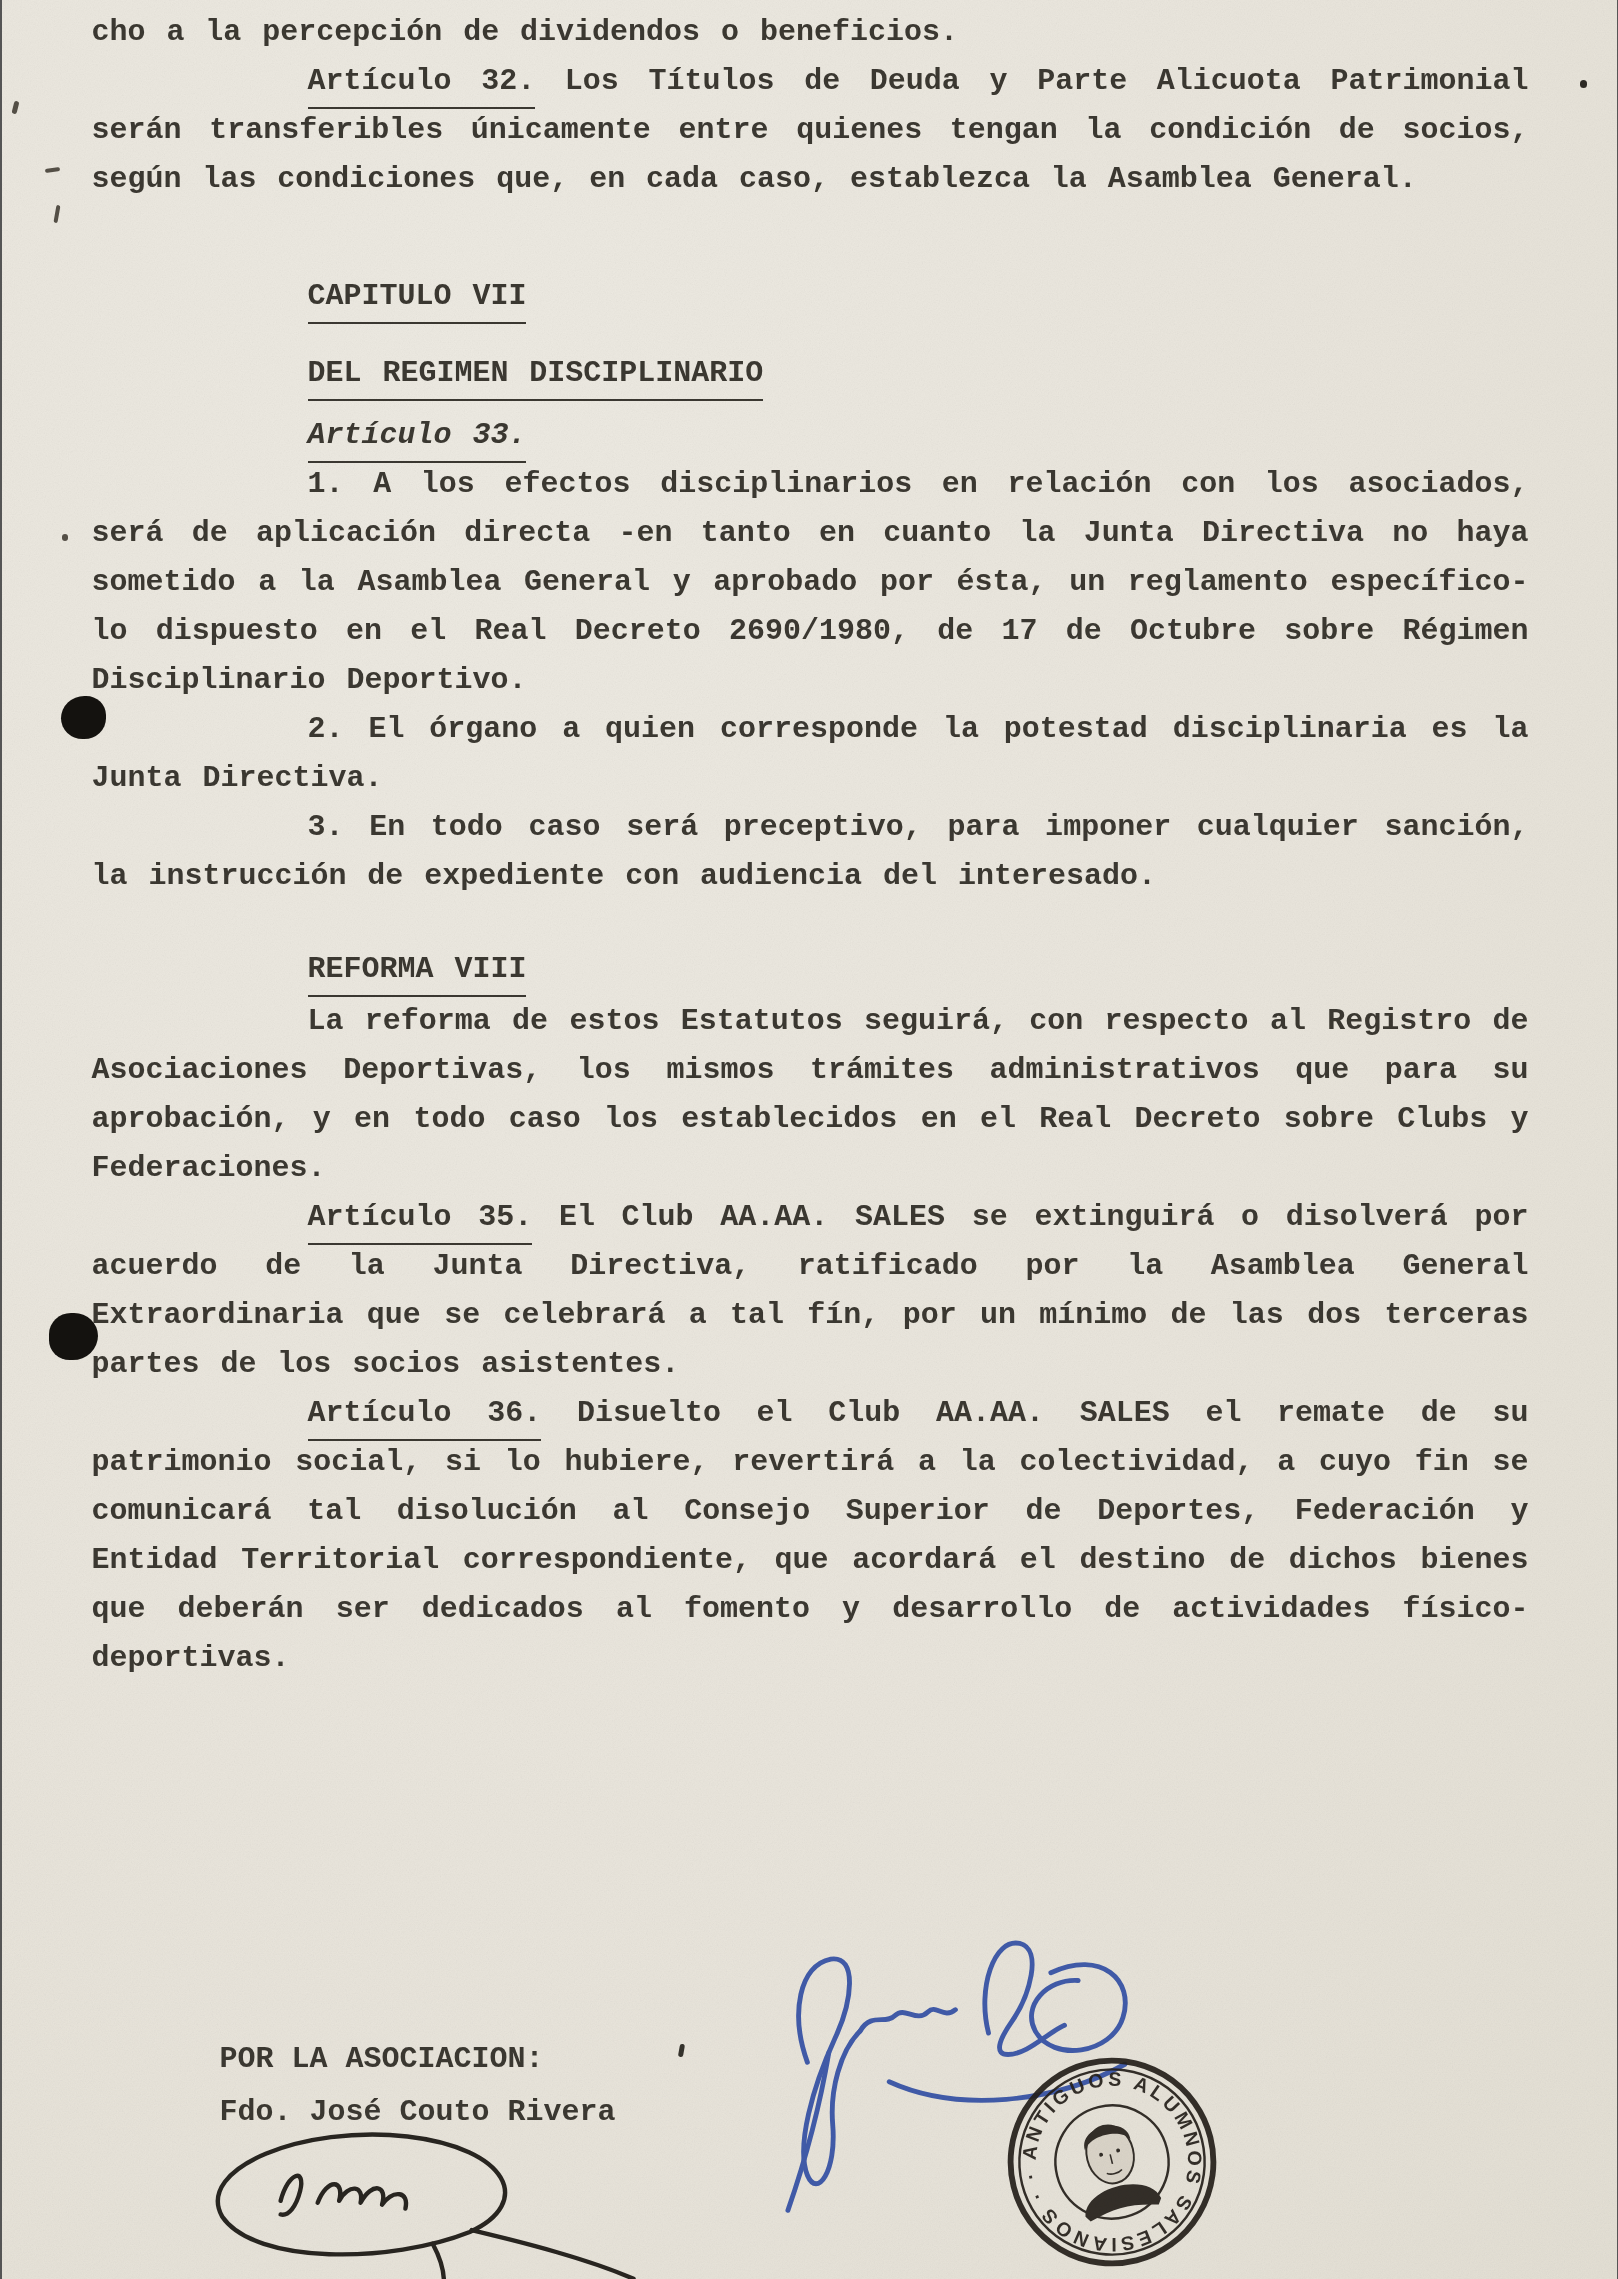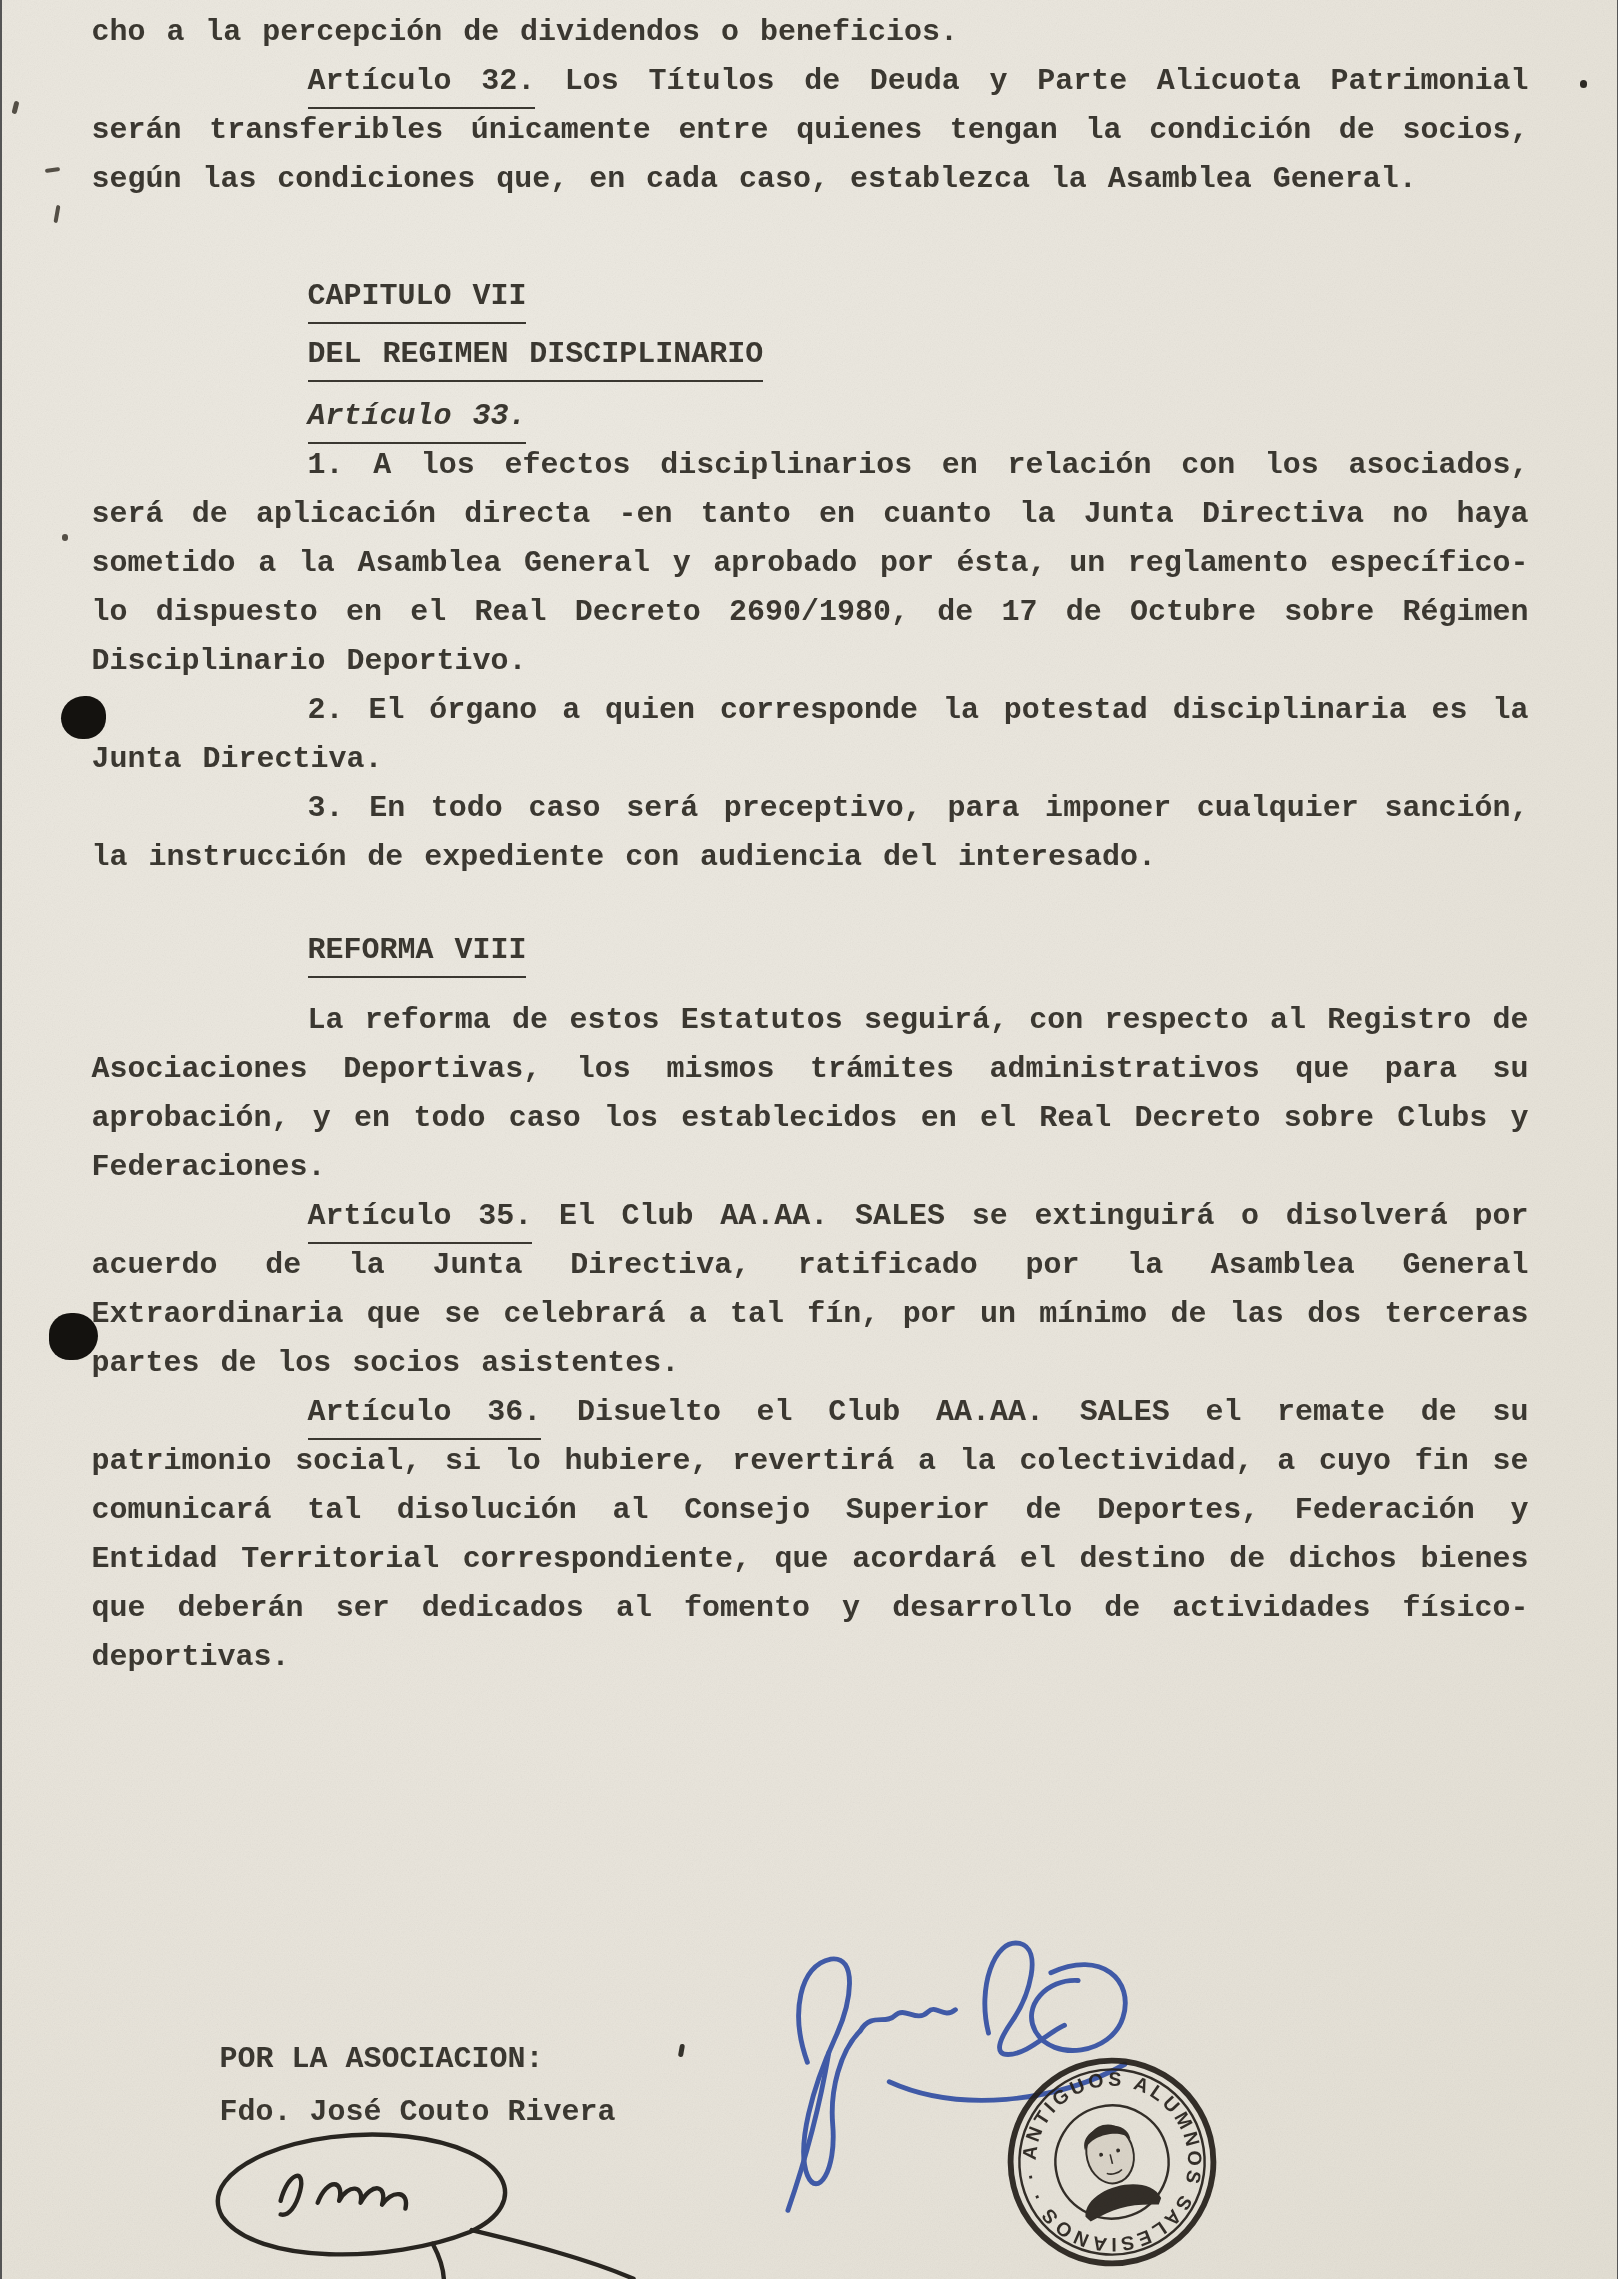--- a/index.html
+++ b/index.html
@@ -16,26 +16,26 @@
     color: #3b3831;
     font-size: 30px;
   }
   .grain { position:absolute; inset:0; width:100%; height:100%; opacity:0.10; mix-blend-mode:multiply; pointer-events:none; }
   .text-col { position: absolute; left: 90px; right: 88px; top: 7.8px; }
   .para { margin: 0; line-height: 49px; text-align: justify; word-spacing: 2.9px; }
   .indent { text-indent: 216px; }
   .heading { padding-left: 216px; text-align: left; text-indent: 0; }
   .u { border-bottom: 2.9px solid #3b3831; padding-bottom: 9px; }
   .mt-a { margin-top: 68px; }
-  .mt-b { margin-top: 9px; }
+  .mt-b { margin-top: 28px; }
   .mt-c { margin-top: 13.7px; font-style: italic; }
   .mt-d { margin-top: 44px; }
   .mt-e { margin-top: 14.6px; }
   .mt-f { margin-top: 17.6px; }
-  .mt-g { margin-top: 21px; }
+  .mt-g { margin-top: 3px; }
   .sig-line { position: absolute; left: 218px; white-space: nowrap; line-height: 39px; }
   .blot { position: absolute; background: #14120f; }
   .blot-1 { left: 59px; top: 696px; width: 45px; height: 43px; border-radius: 54% 46% 50% 50%; }
   .blot-2 { left: 47px; top: 1313px; width: 49px; height: 47px; border-radius: 48% 52% 55% 45%; }
   .mark { position: absolute; background: #555047; }
   .mark-apos-1 { left: 11.7px; top: 101px; width: 4.9px; height: 12.7px; border-radius: 2.9px; transform: rotate(14deg); }
   .mark-tilde { left: 43px; top: 168px; width: 14.6px; height: 3.9px; border-radius: 2px; transform: rotate(-8deg); }
   .mark-hook { left: 53px; top: 205px; width: 3.9px; height: 17.6px; border-radius: 2px; transform: rotate(10deg); }
   .mark-dot-1 { left: 60px; top: 534px; width: 6.8px; height: 6.8px; border-radius: 50%; }
   .mark-dot-2 { left: 1578px; top: 80px; width: 7.8px; height: 7.8px; border-radius: 50%; background:#2d2a25; }

